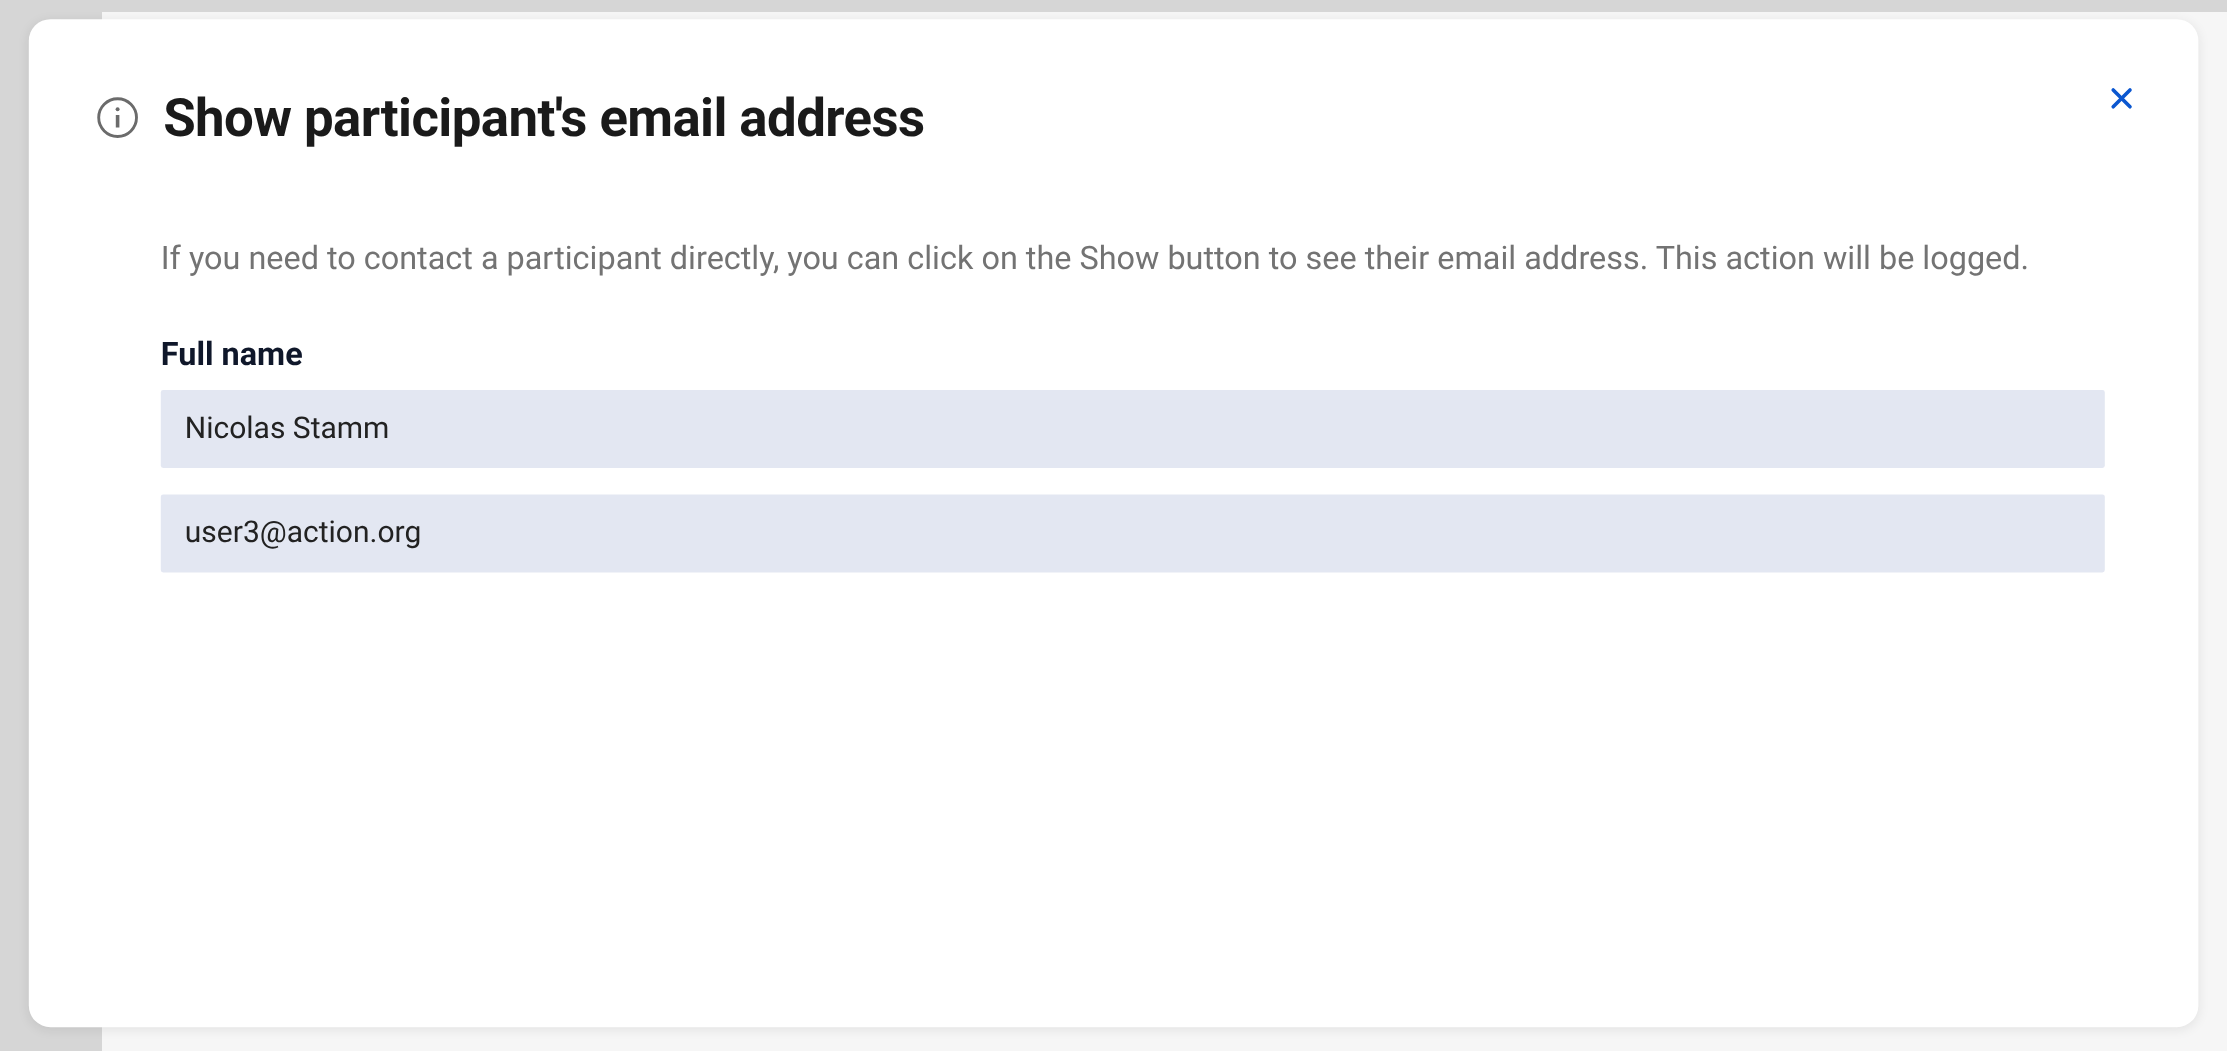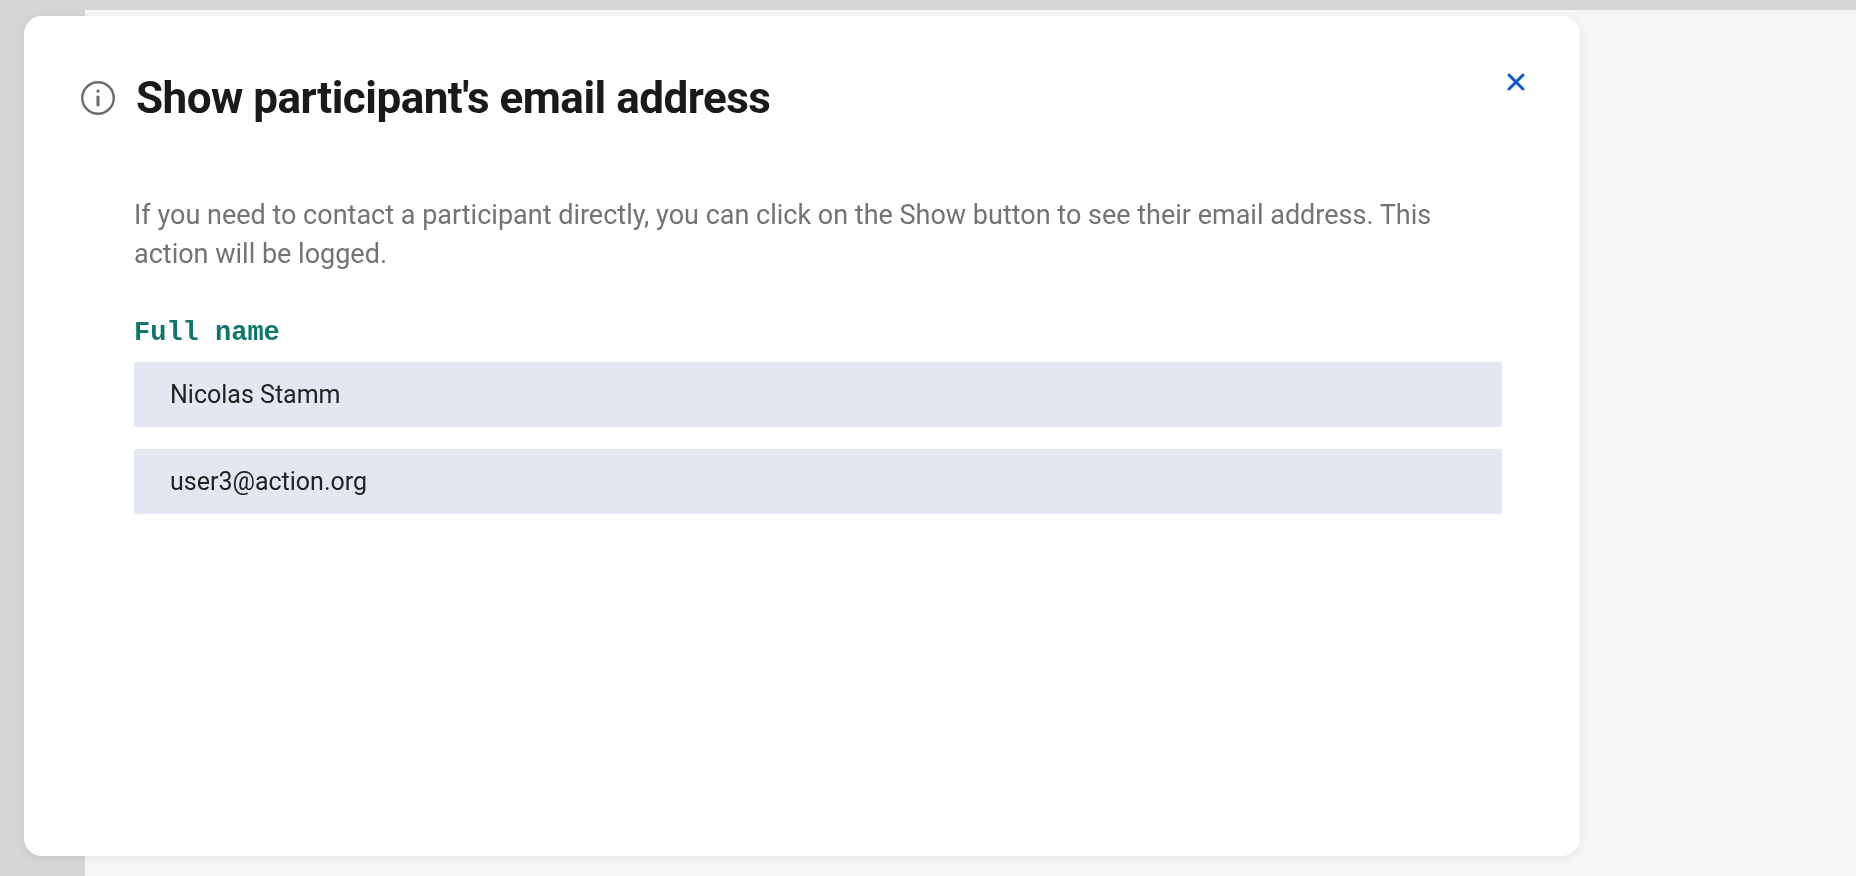--- a/index.html
+++ b/index.html
@@ -26,21 +26,21 @@
       left: 85px;
       top: 10px;
       width: 1771px;
       height: 866px;
       background: #f6f6f6;
     }
     .modal {
       position: absolute;
       left: 24px;
       top: 16px;
-      width: 1556px;
+      width: 1808px;
       height: 840px;
       background: #ffffff;
       border-radius: 18px;
       box-shadow: 0 2px 10px rgba(0,0,0,0.08);
       padding: 56px 48px 40px 56px;
     }
     .modal-header {
       display: flex;
       align-items: center;
       gap: 20px;
@@ -92,27 +92,26 @@
       line-height: 1.45;
       color: #737373;
       margin-bottom: 44px;
     }
     .field-group {
       margin-bottom: 22px;
     }
     .field-label {
       font-size: 27px;
       font-weight: 700;
-      color: #0f766e;
+      color: #0f172a;
       margin-bottom: 14px;
-      font-family: Liberation Mono, monospace;
     }
     .field-value {
       background: #e3e7f2;
-      padding: 18px 36px;
+      padding: 18px 20px;
       font-size: 25px;
       color: #222;
       border-radius: 2px;
       width: 100%;
     }
   </style>
 </head>
 <body>
 
 <div class="backdrop">

